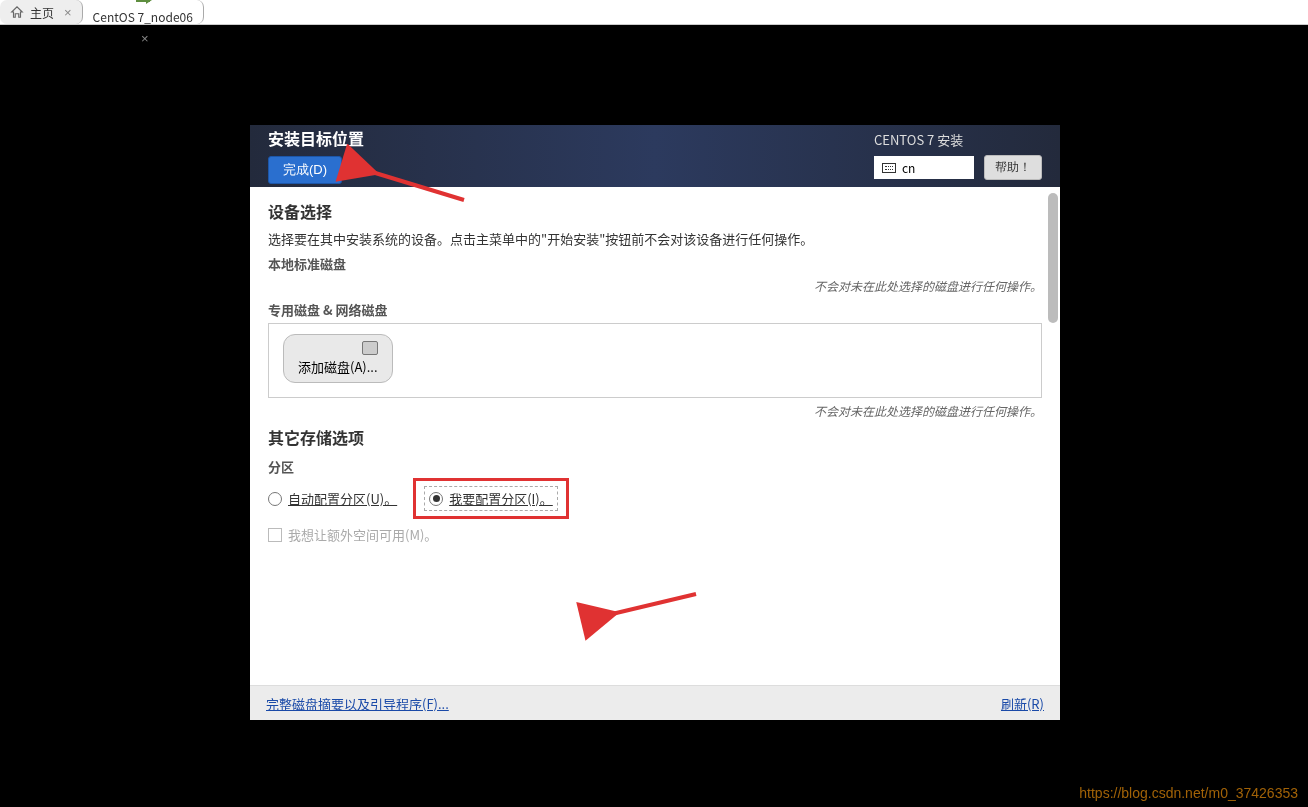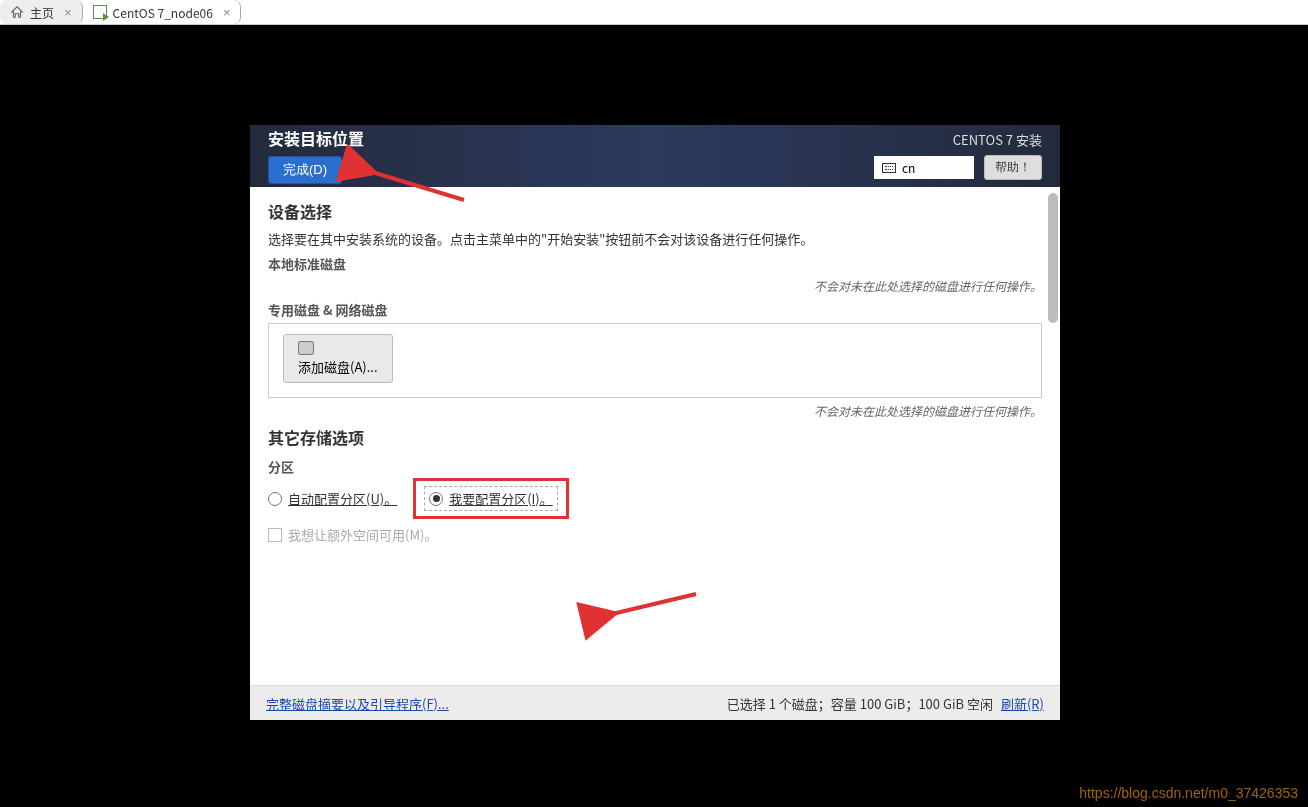--- a/index.html
+++ b/index.html
@@ -24,21 +24,21 @@
   align-items: center;
   padding: 0 10px;
   border-right: 1px solid #aaa;
   background: #eee;
   font-size: 12px;
   color: #333;
   position: relative;
   gap: 6px;
   border-radius: 7px;
 }
-.tab.active { background: #fff; }
+.tab.active { background: #fff; flex-direction: column; }
 .tab-close { font-size: 13px; color: #888; cursor: pointer; margin-left: 4px; font-family: Arial, sans-serif;}
 
 
 .installer {
   position: absolute;
   left: 250px;
   top: 125px;
   width: 810px;
   height: 595px;
   background: #e7e7e7;
@@ -60,21 +60,21 @@
 .done-button-row { display:flex; align-items:center; gap:6px;}
 .done-button {
   background: #2a6fcf;
   border: 1px solid #1c56a8;
   color: #fff;
   padding: 4px 14px;
   border-radius: 3px;
   font-size: 13px;
   cursor: pointer;
 }
-.ins-header-right { display: flex; flex-direction: column; align-items: flex-end; gap: 6px;}
+.ins-header-right { display: flex; flex-direction: column; gap: 6px;}
 .ins-header-right-top { color: #ddd; font-size: 13px; }
 .ins-header-right-bottom { display:flex; gap:10px; align-items:center;}
 .lang-box {
   background: #fff;
   padding: 3px 8px;
   font-size: 12px;
   width: 100px;
   display: flex;
   align-items: center;
   gap: 6px;
@@ -129,22 +129,22 @@
   background:#000; border-radius:50%; display:flex;align-items:center;justify-content:center;
 }
 .check-badge::after { content:"✓"; color:#fff; font-size:13px; font-weight:bold;}
 .disk-name { font-size: 14px; font-weight: bold; color:#333; text-align:left;}
 .disk-detail { font-size: 13px; color:#555; text-align:left;}
 .disk-detail .sep { margin: 0 8px;}
 
 .note-right { text-align:right; font-size: 12px; color:#666; font-style: italic; margin: 2px 0 6px 0;}
 
 .add-disk-btn {
-  display:inline-flex; flex-direction:column; align-items:flex-start;
-  padding: 6px 14px; background:#e9e9e9; border:1px solid #bbb; border-radius:3px;
+  display:inline-flex; flex-direction:column; align-items:flex-end;
+  padding: 6px 14px; background:#e9e9e9; border:1px solid #bbb; border-radius:12px;
   cursor:pointer; font-size:13px;
 }
 .add-disk-icon{ width:16px;height:14px;background:#ccc;border:1px solid #777;border-radius:2px;margin-bottom:2px; position:relative;}
 
 .partitioning { margin-top: 8px;}
 .part-label { font-size: 13px; color:#555; font-weight: bold;}
 .radio-group { display:flex; gap:16px; align-items:center; margin: 2px 0 6px 0;}
 .radio-item { display:flex; align-items:center; gap:6px; font-size:13px; color:#333;text-decoration:underline;}
 .radio-fake { width:14px; height:14px; border:1px solid #777; border-radius:50%; display:inline-flex; align-items:center; justify-content:center; flex:0 0 14px;}
 .radio-fake.selected::after { content:""; width:7px; height:7px; background:#333; border-radius:50%;}
@@ -273,21 +273,20 @@
 
     <div class="scrollbar-fake">
       <div class="scrollbar-track"></div>
       <div class="scrollbar-thumb"></div>
     </div>
   </div>
 
   <div class="ins-footer">
     <span class="footer-link">完整磁盘摘要以及引导程序(F)...</span>
     <span class="footer-right">
-      <span>已选择 1 个磁盘；容量 100 GiB；100 GiB 空闲</span>
       <span class="footer-link">刷新(R)</span>
     </span>
   </div>
 </div>
 
 <div class="arrow" style="left:364px; top:158px;">
   <svg width="110" height="50">
     <defs>
         <marker id="ah1" markerWidth="12" markerHeight="10" refX="2" refY="5" orient="auto">
       <path d="M10,0 L0,5 L10,10 Z" fill="#e03232"></path>

